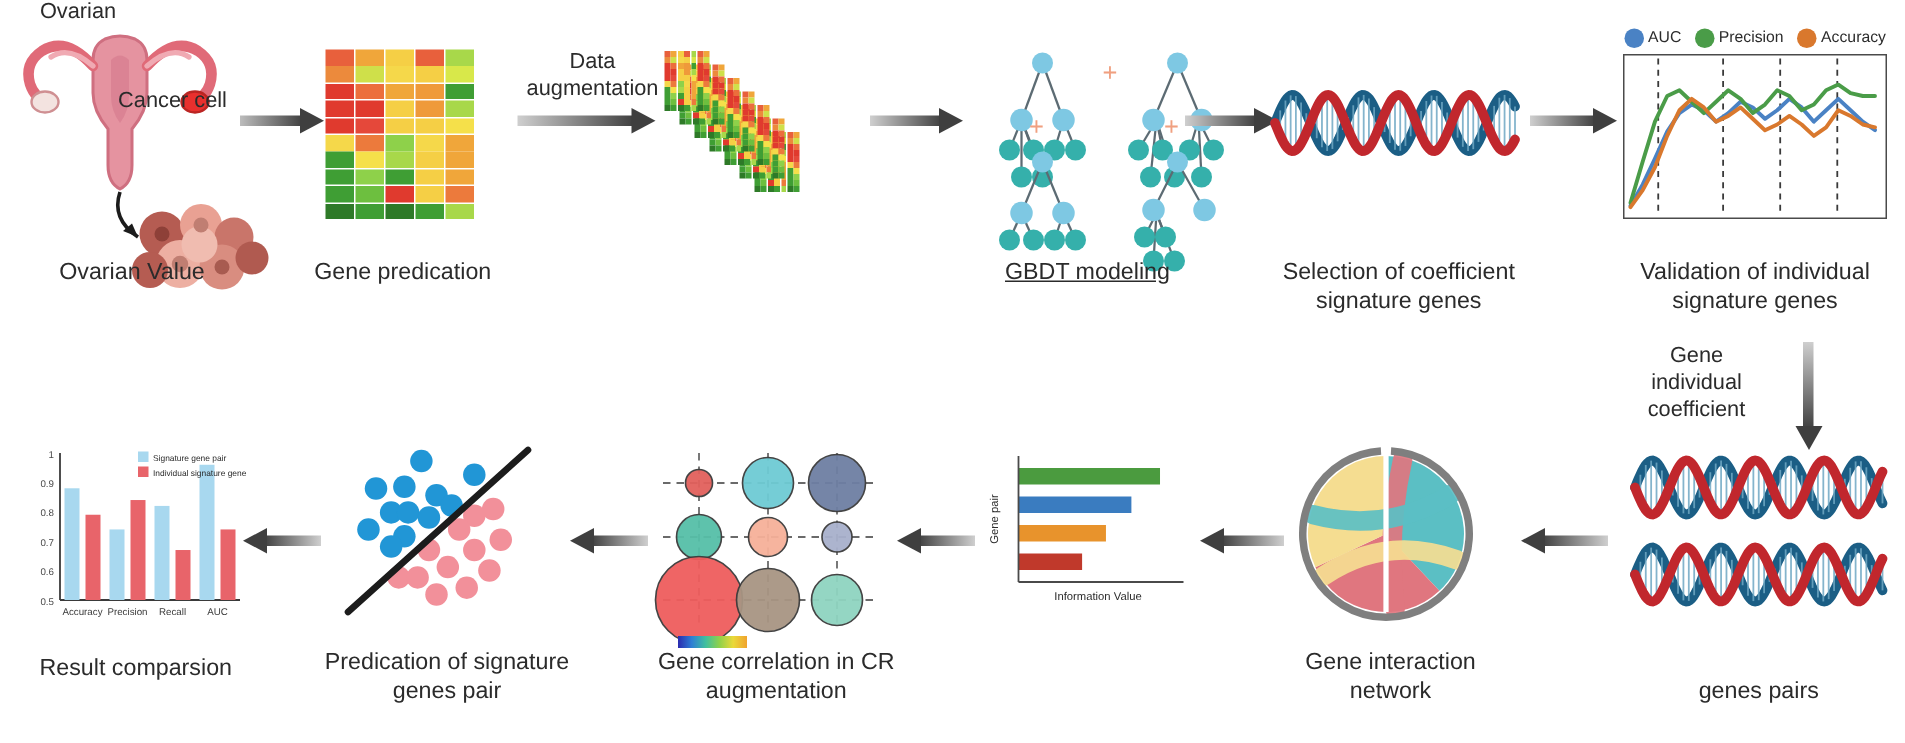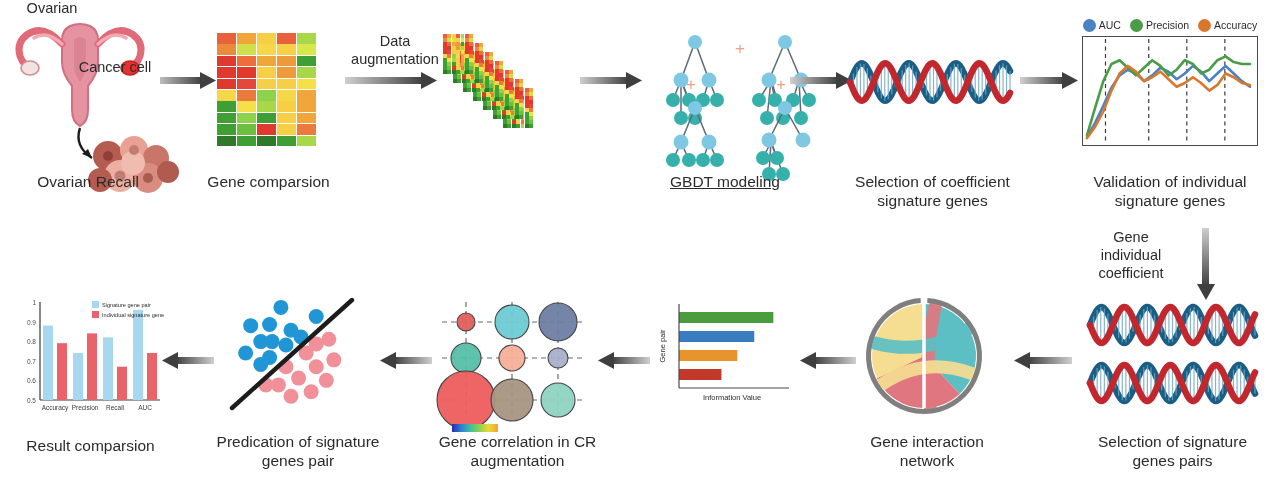--- a/index.html
+++ b/index.html
@@ -69,21 +69,21 @@
         <circle cx="133" cy="163" r="12" fill="#f0bcb0"></circle>
         <circle cx="108" cy="156" r="5" fill="#8e4038"></circle>
         <circle cx="134" cy="150" r="5" fill="#c07e72"></circle>
         <circle cx="120" cy="176" r="5.5" fill="#c07e72"></circle>
         <circle cx="148" cy="178" r="5" fill="#a85b50"></circle>
       </g>
     </svg>
   </div>
   <div class="small-label" style="left:12px; top:-1px; width:80px;">Ovarian</div>
   <div class="small-label" style="left:60px; top:58px; width:110px;">Cancer cell</div>
-  <div class="caption" style="left:8px; top:172px; width:160px;">Ovarian Recall</div>
+  <div class="caption" style="left:8px; top:172px; width:160px;">Ovarian Value</div>
 
   <div class="arrow-h" style="left:160px; top:72px;">
     <svg width="56" height="18" viewBox="0 0 56 18">
       <defs>
           <linearGradient id="ag1" x1="0" x2="1">
             <stop offset="0" stop-color="#bcbcbc"></stop>
             <stop offset="1" stop-color="#3f3f3f"></stop>
           </linearGradient>
         </defs>
       <rect x="0" y="5" width="42" height="7" fill="url(#ag1)"></rect>
@@ -136,21 +136,21 @@
       <div class="hm-cell" style="left: 20px; top: 91.2px; width: 19.2px; height: 10.6px; background: rgb(109, 191, 63);"></div>
       <div class="hm-cell" style="left: 40px; top: 91.2px; width: 19.2px; height: 10.6px; background: rgb(224, 58, 46);"></div>
       <div class="hm-cell" style="left: 60px; top: 91.2px; width: 19.2px; height: 10.6px; background: rgb(245, 207, 69);"></div>
       <div class="hm-cell" style="left: 80px; top: 91.2px; width: 19.2px; height: 10.6px; background: rgb(236, 122, 60);"></div>
       <div class="hm-cell" style="left: 0px; top: 102.6px; width: 19.2px; height: 10.6px; background: rgb(46, 122, 40);"></div>
       <div class="hm-cell" style="left: 20px; top: 102.6px; width: 19.2px; height: 10.6px; background: rgb(63, 158, 52);"></div>
       <div class="hm-cell" style="left: 40px; top: 102.6px; width: 19.2px; height: 10.6px; background: rgb(46, 122, 40);"></div>
       <div class="hm-cell" style="left: 60px; top: 102.6px; width: 19.2px; height: 10.6px; background: rgb(63, 158, 52);"></div>
       <div class="hm-cell" style="left: 80px; top: 102.6px; width: 19.2px; height: 10.6px; background: rgb(168, 216, 74);"></div>
     </div>
-  <div class="caption" style="left:196px; top:172px; width:145px;">Gene comparsion</div>
+  <div class="caption" style="left:196px; top:172px; width:145px;">Gene predication</div>
 
   <div class="small-label" style="left:345px; top:32px; width:100px;">
     <span>Data</span><br>
     <span>augmentation</span>
   </div>
   <div class="arrow-h" style="left:345px; top:72px;">
     <svg width="92" height="18" viewBox="0 0 92 18">
       <defs>
           <linearGradient id="ag2" x1="0" x2="1">
             <stop offset="0" stop-color="#cfcfcf"></stop>
@@ -999,21 +999,21 @@
           <line x1="150.65217391304347" y1="42.51690543235077" x2="150.65217391304347" y2="7.483094567649232" stroke="#6fa8c4" stroke-width="1.2" opacity="0.85"></line>
           <line x1="154.23913043478262" y1="38.485727399973975" x2="154.23913043478262" y2="11.514272600026024" stroke="#6fa8c4" stroke-width="1.2" opacity="0.85"></line>
           <line x1="157.82608695652175" y1="31.258931340165798" x2="157.82608695652175" y2="18.7410686598342" stroke="#6fa8c4" stroke-width="1.2" opacity="0.85"></line>
           <line x1="161.41304347826087" y1="22.549000316267538" x2="161.41304347826087" y2="27.45099968373246" stroke="#6fa8c4" stroke-width="1.2" opacity="0.85"></line>
           <line x1="165" y1="14.419865458735496" x2="165" y2="35.5801345412645" stroke="#6fa8c4" stroke-width="1.2" opacity="0.85"></line>
         </g>
         <path d="M0.00 25.00L1.18 27.90L2.36 30.72L3.54 33.39L4.71 35.84L5.89 38.01L7.07 39.84L8.25 41.29L9.43 42.31L10.61 42.88L11.79 42.98L12.96 42.62L14.14 41.79L15.32 40.53L16.50 38.87L17.68 36.84L18.86 34.51L20.04 31.93L21.21 29.16L22.39 26.29L23.57 23.39L24.75 20.52L25.93 17.78L27.11 15.22L28.29 12.92L29.46 10.93L30.64 9.30L31.82 8.09L33.00 7.32L34.18 7.01L35.36 7.16L36.54 7.78L37.71 8.85L38.89 10.34L40.07 12.22L41.25 14.42L42.43 16.90L43.61 19.59L44.79 22.42L45.96 25.32L47.14 28.21L48.32 31.02L49.50 33.67L50.68 36.10L51.86 38.23L53.04 40.02L54.21 41.42L55.39 42.39L56.57 42.91L57.75 42.96L58.93 42.55L60.11 41.68L61.29 40.37L62.46 38.66L63.64 36.60L64.82 34.23L66.00 31.63L67.18 28.85L68.36 25.97L69.54 23.06L70.71 20.21L71.89 17.48L73.07 14.95L74.25 12.68L75.43 10.73L76.61 9.15L77.79 7.98L78.96 7.26L80.14 7.00L81.32 7.21L82.50 7.88L83.68 9.00L84.86 10.53L86.04 12.44L87.21 14.68L88.39 17.19L89.57 19.90L90.75 22.74L91.93 25.65L93.11 28.53L94.29 31.32L95.46 33.95L96.64 36.35L97.82 38.45L99.00 40.20L100.18 41.55L101.36 42.47L102.54 42.94L103.71 42.94L104.89 42.47L106.07 41.55L107.25 40.20L108.43 38.45L109.61 36.35L110.79 33.95L111.96 31.32L113.14 28.53L114.32 25.65L115.50 22.74L116.68 19.90L117.86 17.19L119.04 14.68L120.21 12.44L121.39 10.53L122.57 9.00L123.75 7.88L124.93 7.21L126.11 7.00L127.29 7.26L128.46 7.98L129.64 9.15L130.82 10.73L132.00 12.68L133.18 14.95L134.36 17.48L135.54 20.21L136.71 23.06L137.89 25.97L139.07 28.85L140.25 31.63L141.43 34.23L142.61 36.60L143.79 38.66L144.96 40.37L146.14 41.68L147.32 42.55L148.50 42.96L149.68 42.91L150.86 42.39L152.04 41.42L153.21 40.02L154.39 38.23L155.57 36.10L156.75 33.67L157.93 31.02L159.11 28.21L160.29 25.32L161.46 22.42L162.64 19.59L163.82 16.90L165.00 14.42" fill="none" stroke="#c1272d" stroke-width="6.5" stroke-linecap="round"></path>
       </svg>
   </div>
   <div class="caption" style="left:1075px; top:432px; width:195px;">
-    <span>Selection of signature</span><br>
+    <br>
     <span>genes pairs</span>
   </div>
 
   <div class="arrow-h" style="left:1012px; top:352px;">
     <svg width="60" height="18" viewBox="0 0 60 18">
       <defs>
           <linearGradient id="agl5" x1="1" x2="0">
             <stop offset="0" stop-color="#cfcfcf"></stop>
             <stop offset="1" stop-color="#3f3f3f"></stop>
           </linearGradient>

